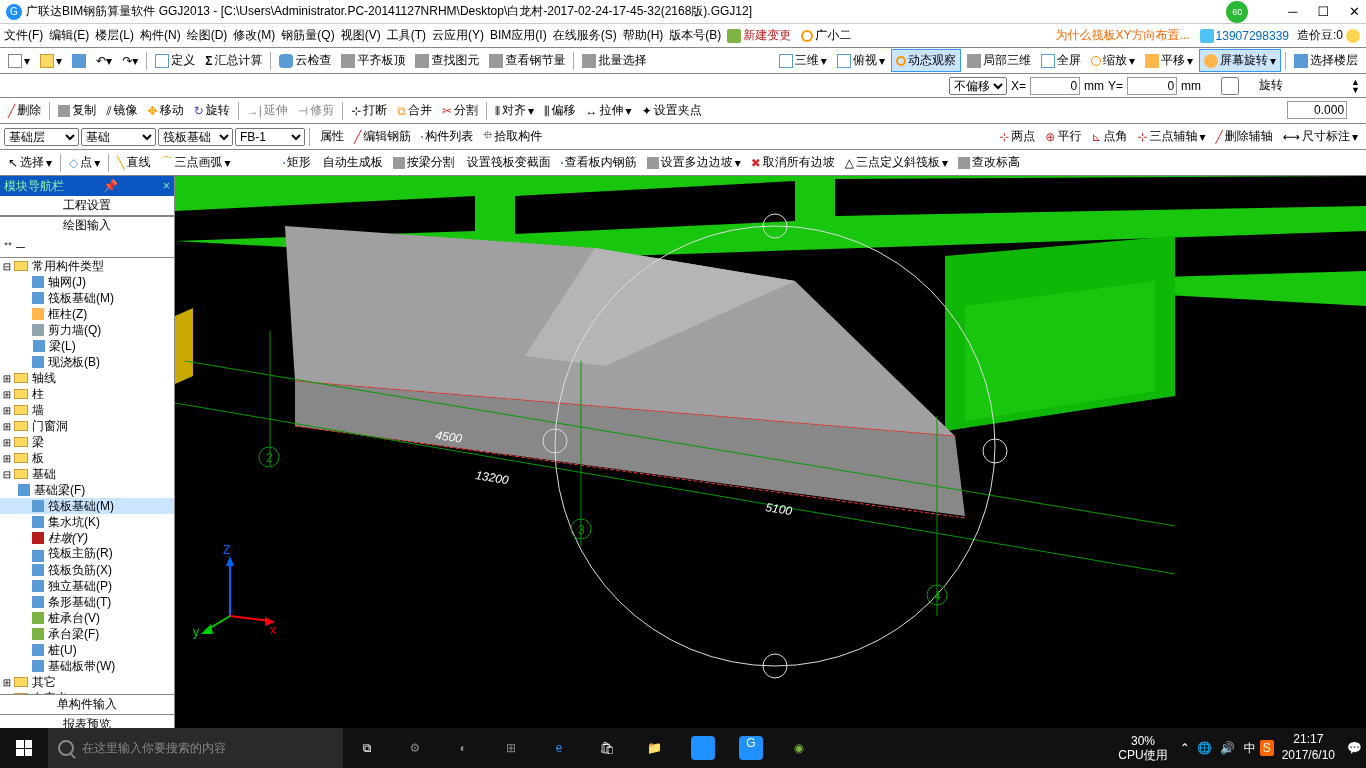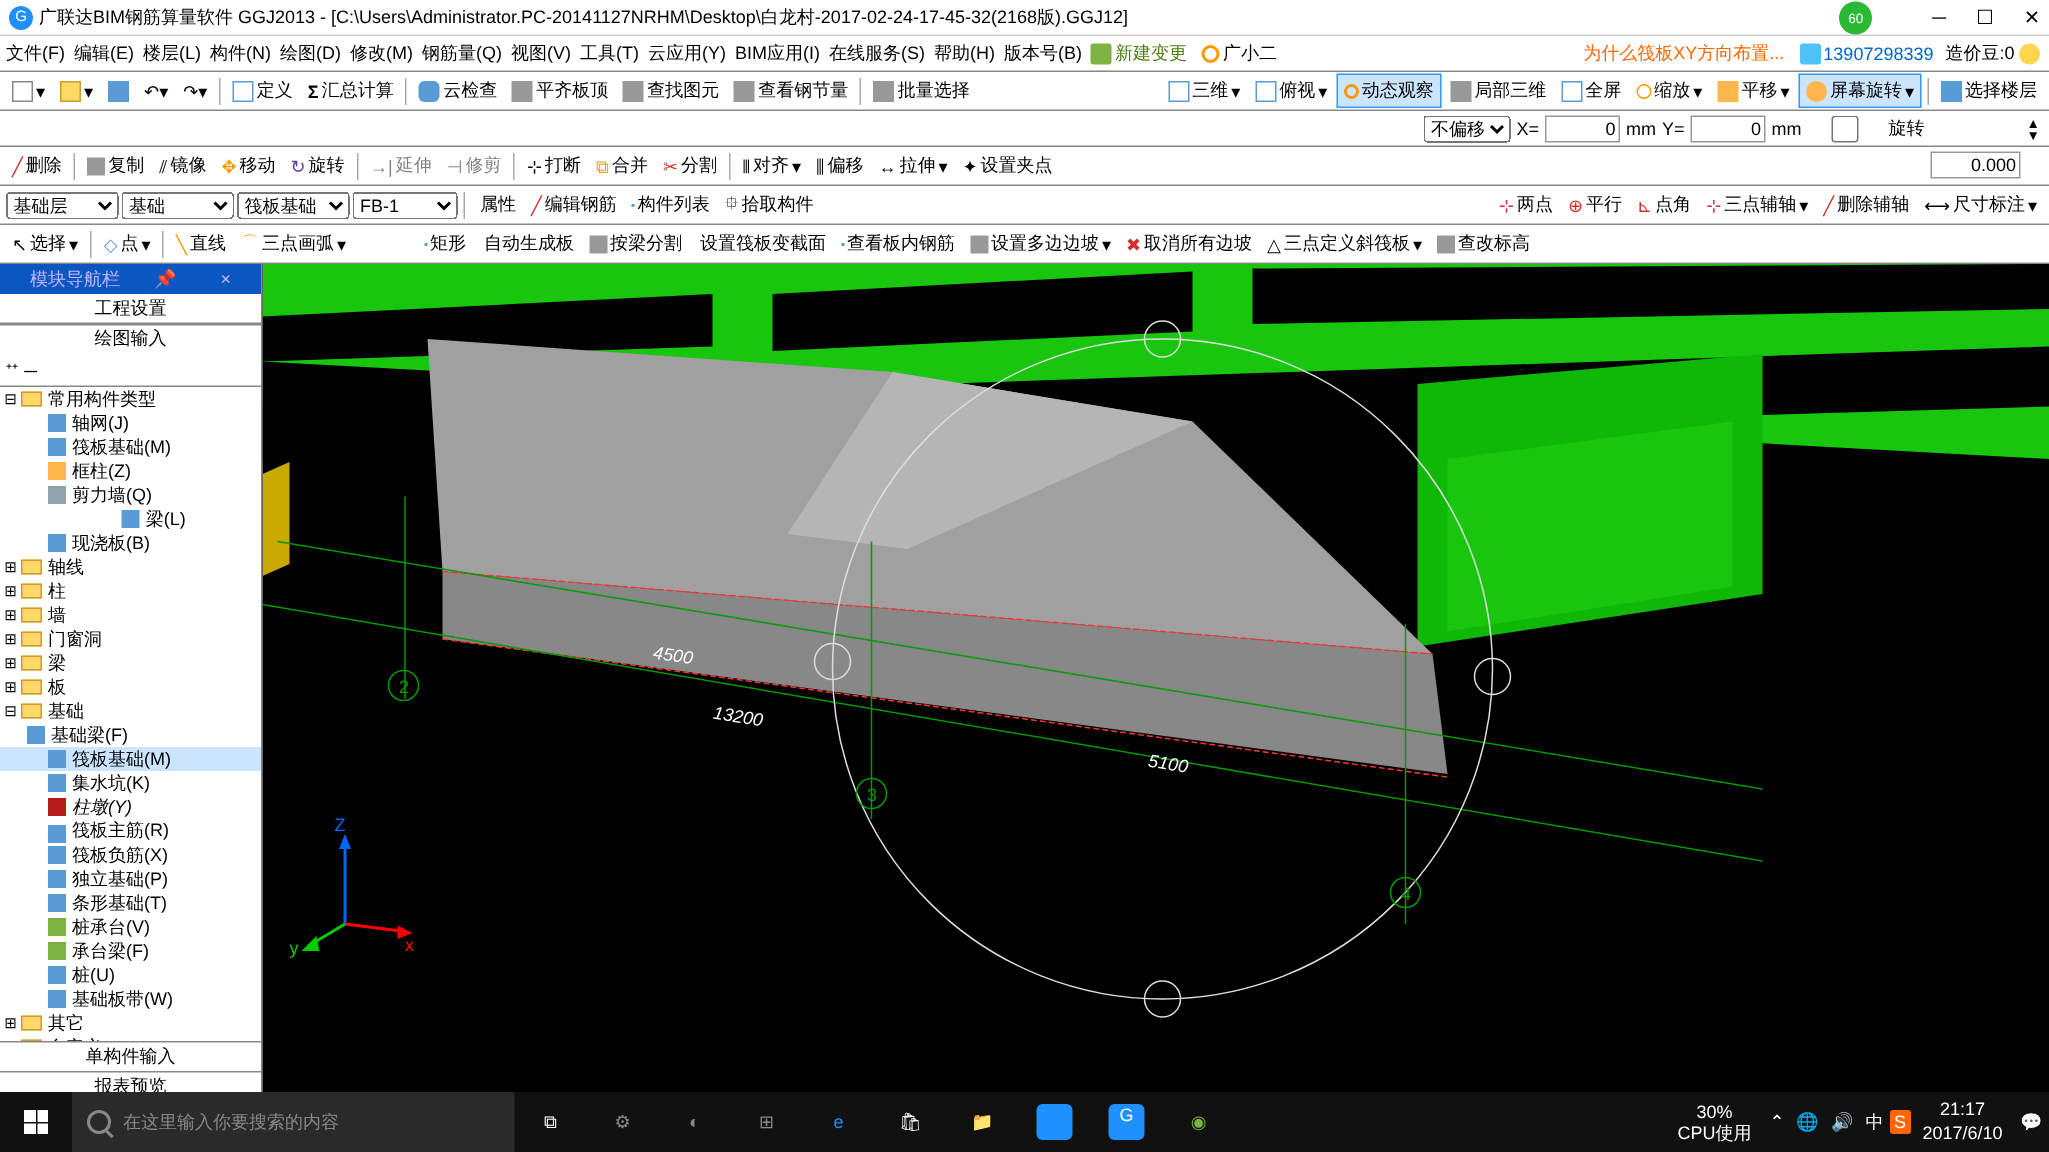--- a/index.html
+++ b/index.html
@@ -6,39 +6,39 @@
 body{width:1366px;height:768px;background:#fff;overflow:hidden;position:relative;}
 .titlebar{height:24px;background:#fff;display:flex;align-items:center;padding:0 6px;border-bottom:1px solid #ccc;}
 .titlebar .icon{width:16px;height:16px;background:#1e90ff;border-radius:50%;color:#fff;font-size:10px;display:flex;align-items:center;justify-content:center;margin-right:4px;}
 .titlebar .title{flex:1;white-space:nowrap;overflow:hidden;}
 .titlebar .badge{background:#2ab934;color:#fff;border-radius:50%;width:22px;height:22px;display:flex;align-items:center;justify-content:center;font-size:9px;margin:0 30px;}
 .titlebar .winctrls{display:flex;gap:20px;margin-left:10px;}
 .titlebar .winctrls span{font-size:13px;cursor:pointer;}
 .menubar{height:24px;border-bottom:1px solid #888;display:flex;align-items:center;padding:0 4px;}
 .menubar .m{margin-right:6px;cursor:pointer;white-space:nowrap;}
 .menubar .sep{flex:1;}
-.menubar .link{color:#4d7c0f;cursor:pointer;margin-right:10px;}
+.menubar .link{color:#b91c1c;cursor:pointer;margin-right:10px;}
 .menubar .orange{color:#ff6600;}
 .menubar .usr{color:#0066cc;margin-right:8px;}
 .menubar .ico{width:14px;height:14px;display:inline-block;margin-right:2px;}
 .toolbar{height:26px;border-bottom:1px solid #888;display:flex;align-items:center;padding:0 4px;gap:2px;}
 .toolbar .tb{display:flex;align-items:center;gap:2px;padding:2px 4px;cursor:pointer;white-space:nowrap;}
 .toolbar .tb.active{background:#cce5ff;border:1px solid #3399ff;}
 .toolbar .ico{width:14px;height:14px;display:inline-block;}
 .toolbar .div{width:1px;height:18px;background:#aaa;margin:0 2px;}
 .coordbar{height:24px;border-bottom:1px solid #888;display:flex;align-items:center;justify-content:flex-end;padding:0 6px;gap:4px;}
 .coordbar select{font-size:12px;height:18px;}
 .coordbar input{width:50px;height:18px;border:1px solid #999;text-align:right;padding:0 2px;}
 .toolrow{height:26px;border-bottom:1px solid #888;display:flex;align-items:center;padding:0 4px;gap:2px;}
 .toolrow select{height:18px;font-size:12px;}
 .toolrow .tb{display:flex;align-items:center;gap:2px;padding:2px 4px;cursor:pointer;white-space:nowrap;}
 .toolrow .div{width:1px;height:18px;background:#aaa;margin:0 2px;}
 .main{display:flex;height:558px;}
 .sidebar{width:175px;display:flex;flex-direction:column;border-right:1px solid #888;}
-.sbhead{background:#0b57c1;color:#c4b5fd;height:20px;display:flex;align-items:center;padding:0 20px;font-size:12px;text-align:right;}
+.sbhead{background:#0b57c1;color:#86efac;height:20px;display:flex;align-items:center;padding:0 4px;font-size:12px;text-align:right;}
 .sbhead .x{margin-left:auto;cursor:pointer;}
 .sbhead .pin{margin-left:auto;margin-right:6px;cursor:pointer;}
 .sbtab{height:20px;display:flex;align-items:center;justify-content:center;border-bottom:1px solid #888;cursor:pointer;}
 .sbtab.active{border-top:1px solid #888;border-bottom:2px solid #fff;background:#fff;}
 .sbicons{height:22px;border-bottom:1px solid #888;display:flex;align-items:center;padding:0 4px;gap:4px;}
 .tree{flex:1;overflow:auto;background:#fff;font-size:12px;}
 .tree .nd{display:flex;align-items:center;height:16px;cursor:pointer;white-space:nowrap;}
 .tree .tg{width:10px;text-align:center;font-size:10px;cursor:pointer;}
 .tree .fico{width:14px;height:12px;display:inline-block;margin:0 2px;}
 .tree .fld{background:#ffd966;border:1px solid #cc9933;width:14px;height:10px;}
@@ -362,21 +362,21 @@
           <span class="lbl">筏板基础(M)</span>
         </div>
       <div class="nd" style="padding-left:30px;">
           <span class="itm" style="background:#ffb74d;"></span>
           <span class="lbl">框柱(Z)</span>
         </div>
       <div class="nd" style="padding-left:30px;">
           <span class="itm" style="background:#90a4ae;"></span>
           <span class="lbl">剪力墙(Q)</span>
         </div>
-      <div class="nd" style="padding-left:31px;justify-content:center;">
+      <div class="nd" style="padding-left:31px;">
           <span class="itm" style="background:#5b9bd5;"></span>
           <span class="lbl">梁(L)</span>
         </div>
       <div class="nd" style="padding-left:30px;">
           <span class="itm" style="background:#5b9bd5;"></span>
           <span class="lbl">现浇板(B)</span>
         </div>
       <div class="nd" style="padding-left:2px;">
           <span class="tg">⊞</span>
           <span class="fico fld"></span>

